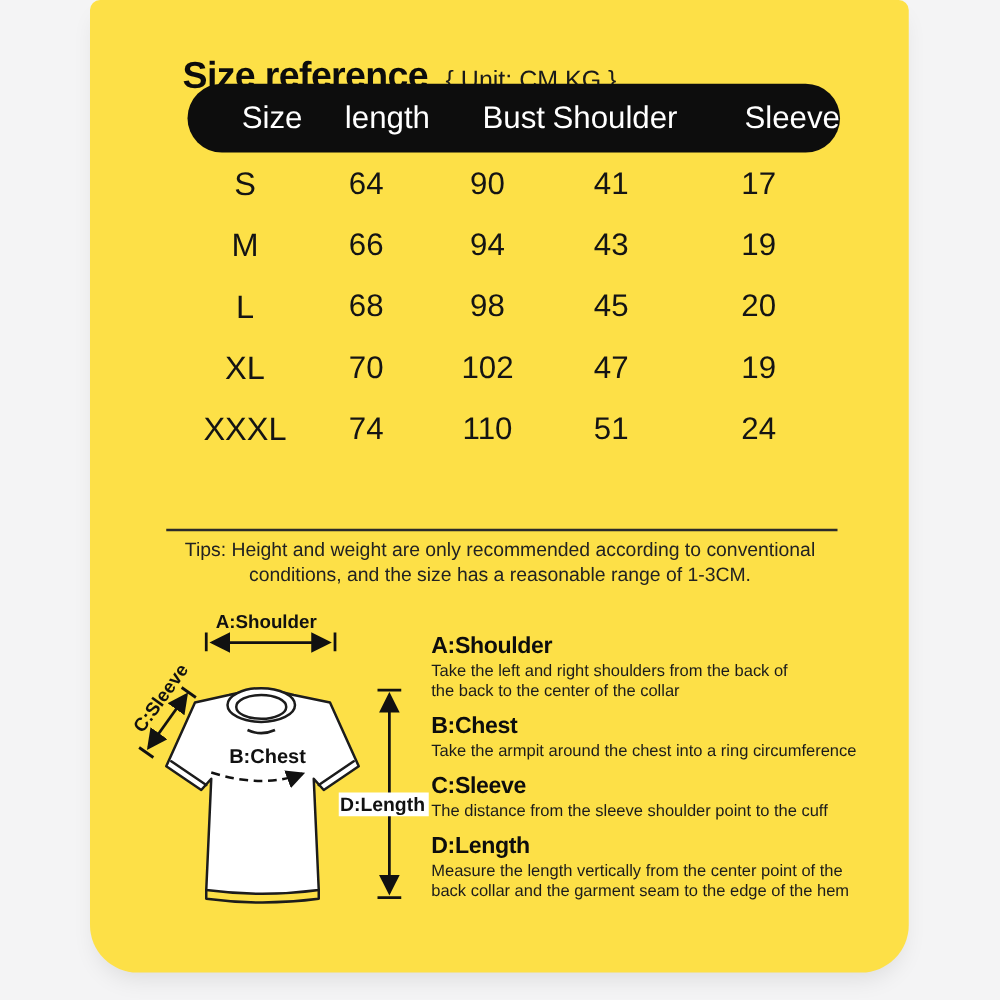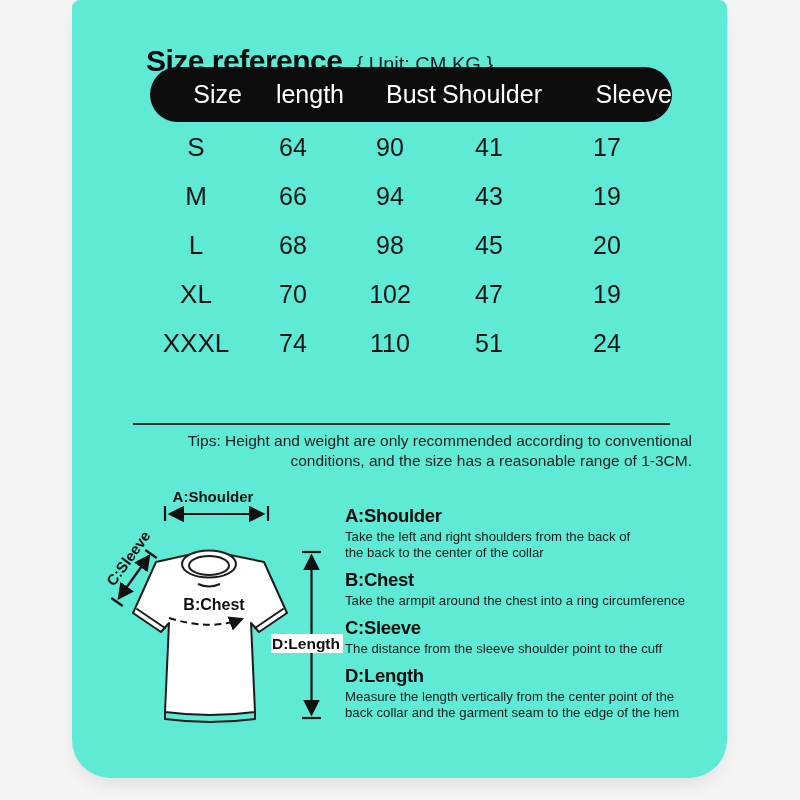--- a/index.html
+++ b/index.html
@@ -5,21 +5,21 @@
   * { margin:0; padding:0; box-sizing:border-box; }
   html,body { width:800px; height:800px; overflow:hidden; }
   body {
     background:#f4f4f5;
     font-family:"Liberation Sans","DejaVu Sans",sans-serif;
     color:#111;
     position:relative;
   }
   .card {
     position:absolute; left:72px; top:0; width:655px; height:778px;
-    background:#5eead4;
+    background:#fde047;
     border-radius:8px 8px 38px 38px;
     box-shadow:0 10px 20px -6px rgba(0,0,0,0.10);
   }
   
   .title-row {
     position:absolute; left:74px; top:11px;
     display:flex; align-items:baseline; gap:14px; white-space:nowrap;
   }
   .page-title { font-size:30px; font-weight:bold; letter-spacing:-0.5px; color:#0c0c0c; }
   .unit-label { font-size:20px; color:#1a1a1a;margin-top:42px; }
@@ -38,21 +38,21 @@
     height:49px; align-items:center; text-align:center; font-size:25px; color:#141414;
   }
   .tbl-row .cell-size { font-size:26px; }
   .divider { position:absolute; left:61px; top:423px; width:537px; height:2px; background:#2b2b2b; }
 
   
   .tips {
     position:absolute; left:36px; top:431px; width:584px;
     text-align:center; font-size:15.5px; line-height:20px; color:#222;
   }
-  .tips div { white-space:nowrap;text-align:right; }
+  .tips div { white-space:nowrap; }
 
   
   .diagram { position:absolute; left:13px; top:488px; }
   .diagram text { font-family:"Liberation Sans","DejaVu Sans",sans-serif; fill:#111; }
 
   
   .defs-col { position:absolute; left:273px; top:505px; width:380px; }
   .def-block { margin-bottom:8px; }
   .def-term { font-size:18.5px; font-weight:bold; letter-spacing:-0.3px; line-height:22px; margin-bottom:2px; color:#0d0d0d; }
   .def-line { font-size:13.2px; line-height:16px; color:#1b1b1b; white-space:nowrap; }

